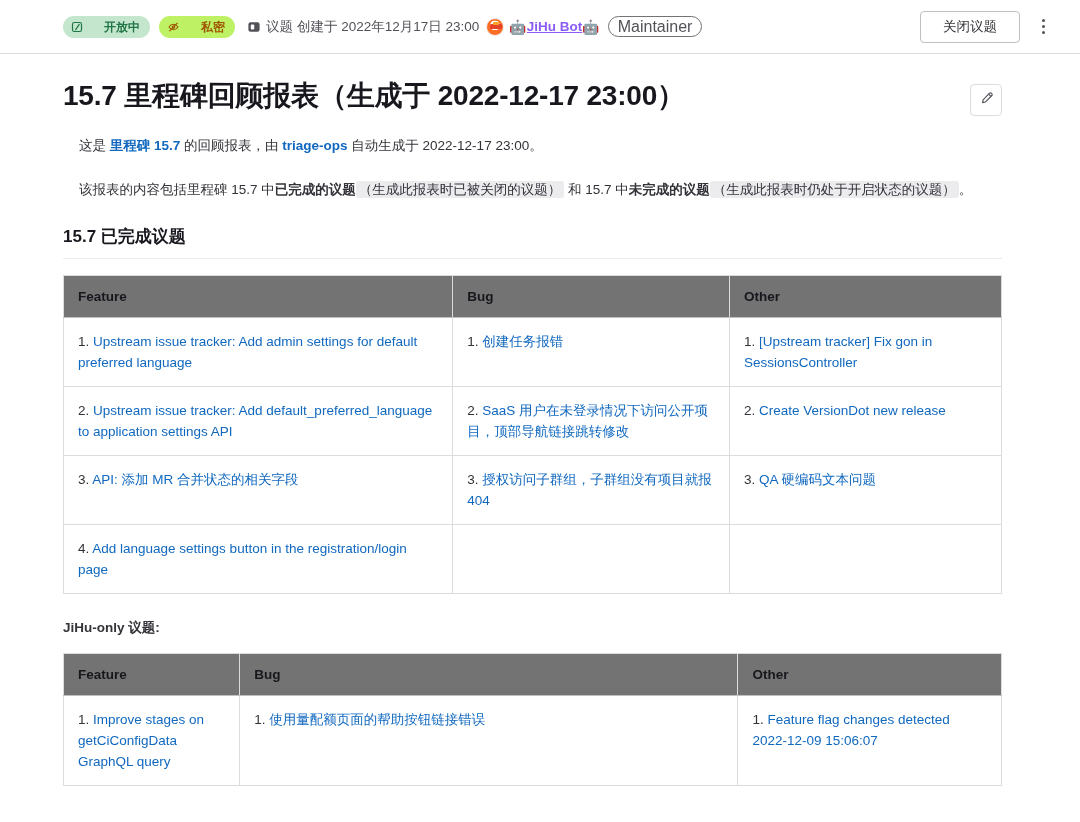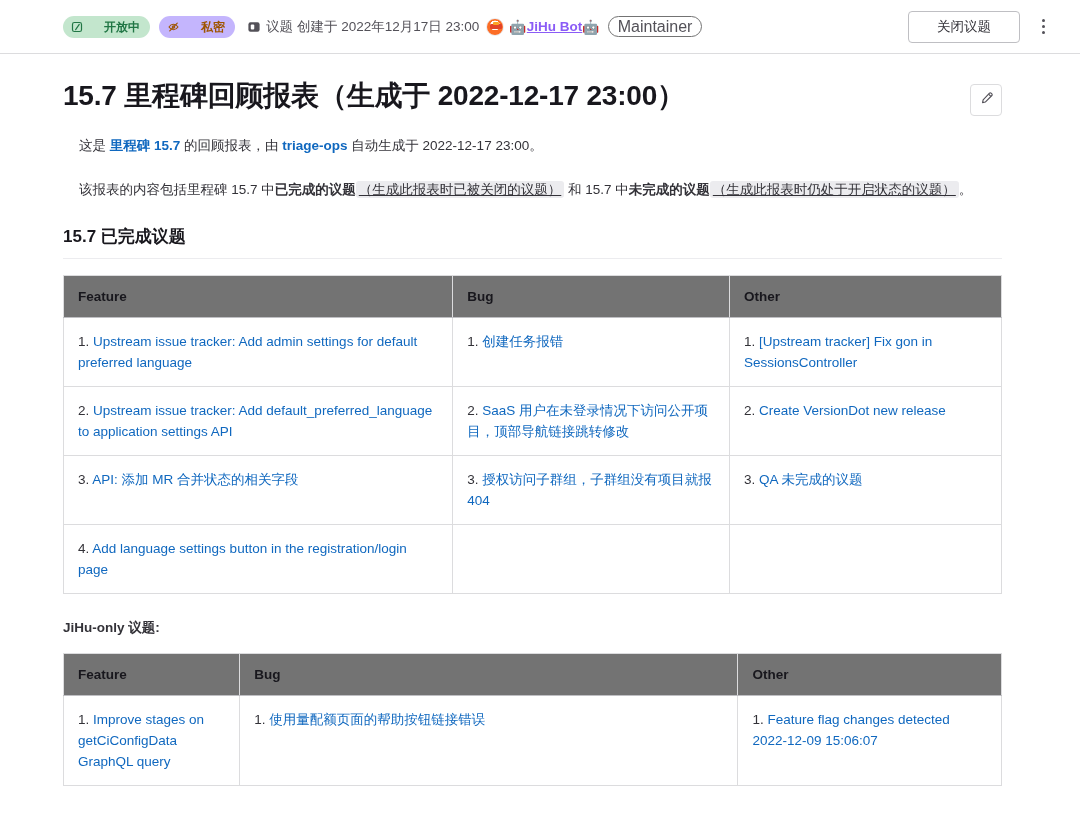--- a/index.html
+++ b/index.html
@@ -22,21 +22,21 @@
   }
   .badge {
     display: inline-flex; align-items: center; gap: 21px;
     border-radius: 999px;
     font-size: 12px; font-weight: 600;
     padding: 3px 10px 3px 8px;
     line-height: 16px;
     white-space: nowrap;
   }
   .badge.open { background: #c3e6cd; color: #217645; }
-  .badge.conf { background: #c4b5fd; color: #9e5400; margin-left: 9px; font-family: Liberation Serif, serif; }
+  .badge.conf { background: #bef264; color: #9e5400; margin-left: 9px; font-family: Liberation Serif, serif; }
   .badge svg { display:block; }
 
   .meta {
     display: flex; align-items: center;
     margin-left: 12px;
     font-size: 13.5px; color: #535158;
     white-space: nowrap;
   }
   .meta .type-icon { margin-right: 5px; display:flex; align-items:center;}
   .meta .created { margin-left: 4px; }
@@ -60,21 +60,21 @@
   .bot-emoji { font-size: 14px; line-height:1; }
   .author-name { font-weight: 700; color: #8b5cf6; margin: 0 0; font-size: 13.5px; }
   .role-pill {
     border: 1px solid #737373; border-radius: 999px;
     font-size: 16px; color: #535158;
     padding: 2px 9px; margin-left: 8px; line-height: 15px;
   }
   .header-spacer { flex: 1 1 auto; }
   .close-btn {
     border: 1px solid #bfbfc3; background: #fff; border-radius: 4px;
-    font-size: 13.5px; color: #333238; padding: 6px 28px;
+    font-size: 13.5px; color: #333238; padding: 6px 22px;
     font-family: inherit; cursor: pointer; line-height: 18px;
   }
   .kebab {
     width: 30px; height: 30px; margin-left: 8px;
     display: flex; flex-direction: column; align-items: center; justify-content: center;
     gap: 3px; cursor: pointer; border-radius: 4px; background: transparent; border: none;
   }
   .kebab i { width: 3px; height: 3px; border-radius: 50%; background: #535158; display:block;}
 
   
@@ -90,21 +90,21 @@
     width: 32px; height: 32px; border: 1px solid #dcdcde; border-radius: 4px;
     background: #fff; display: flex; align-items: center; justify-content: center;
     cursor: pointer; flex: 0 0 auto; margin-top: 6px; margin-left: 12px;
   }
 
   p.desc { font-size: 13.5px; line-height: 22px; margin: 19px 0 0 16px; color: #333238; }
   p.desc.second { margin-top: 22px; }
   a.lnk { color: #1068bf; text-decoration: none; font-weight: 700; }
   .code-inline {
     background: #ececef; border-radius: 3px; padding: 1px 3px;
-    font-family: inherit; font-size: 13.5px; text-decoration: underline;
+    font-family: inherit; font-size: 13.5px;
   }
   .strong { font-weight: 700; }
 
   h2.sec {
     font-size: 17px; font-weight: 700; color: #18171d;
     margin: 24px 0 0 0; padding-bottom: 9px;
     border-bottom: 1px solid #ececef;
     line-height: 24px;
   }
   h3.sub { font-size: 13.5px; font-weight: 700; margin: 25px 0 0 0; color: #333238; }
@@ -229,21 +229,21 @@
           <td><span class="num">1. </span><a href="#">[Upstream tracker] Fix gon in SessionsController</a></td>
         </tr>
         <tr>
           <td><span class="num">2. </span><a href="#">Upstream issue tracker: Add default_preferred_language to application settings API</a></td>
           <td><span class="num">2. </span><a href="#">SaaS 用户在未登录情况下访问公开项目，顶部导航链接跳转修改</a></td>
           <td><span class="num">2. </span><a href="#">Create VersionDot new release</a></td>
         </tr>
         <tr>
           <td><span class="num">3. </span><a href="#">API: 添加 MR 合并状态的相关字段</a></td>
           <td><span class="num">3. </span><a href="#">授权访问子群组，子群组没有项目就报404</a></td>
-          <td><span class="num">3. </span><a href="#">QA 未完成的议题</a></td>
+          <td><span class="num">3. </span><a href="#">QA 硬编码文本问题</a></td>
         </tr>
         <tr>
           <td><span class="num">4. </span><a href="#">Add language settings button in the registration/login page</a></td>
           <td></td>
           <td></td>
         </tr>
       </tbody>
     </table>
 
     <h3 class="sub">JiHu-only 议题:</h3>

